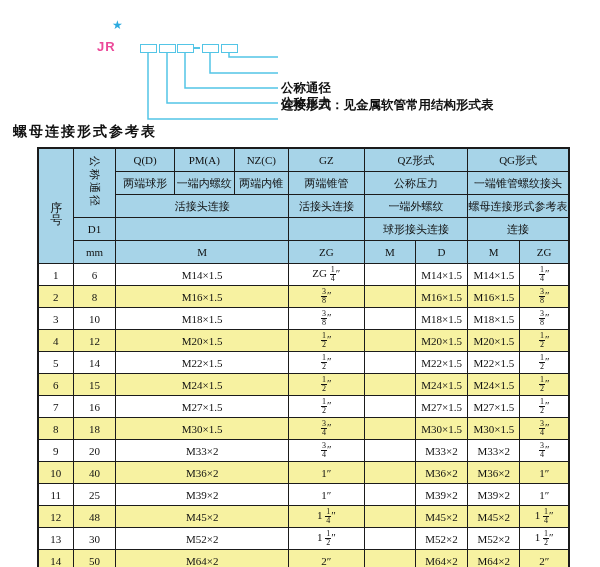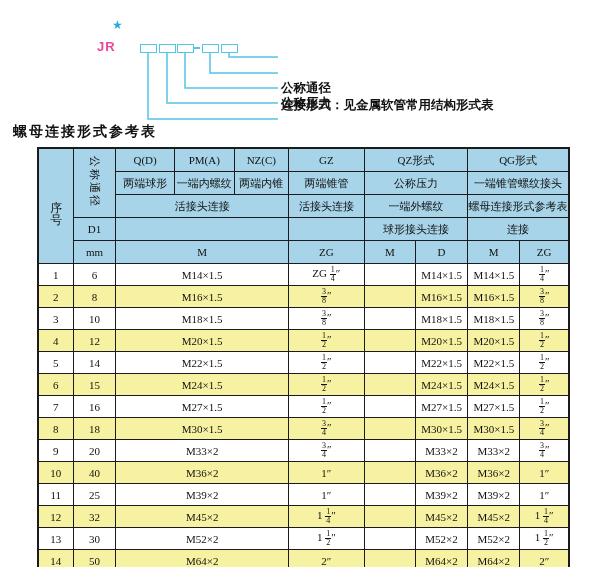--- a/index.html
+++ b/index.html
@@ -248,21 +248,21 @@
     <td colspan="3">M39×2</td>
     <td>1″</td>
     <td></td>
     <td>M39×2</td>
     <td>M39×2</td>
     <td>1″</td>
   </tr>
 
   <tr>
     <td>12</td>
-    <td>32</td>
+    <td>48</td>
     <td colspan="3">M45×2</td>
     <td>1 <span class="frac"><span class="fn">1</span><span class="fd">4</span></span>″</td>
     <td></td>
     <td>M45×2</td>
     <td>M45×2</td>
     <td>1 <span class="frac"><span class="fn">1</span><span class="fd">4</span></span>″</td>
   </tr>
 
   <tr>
     <td>13</td>

